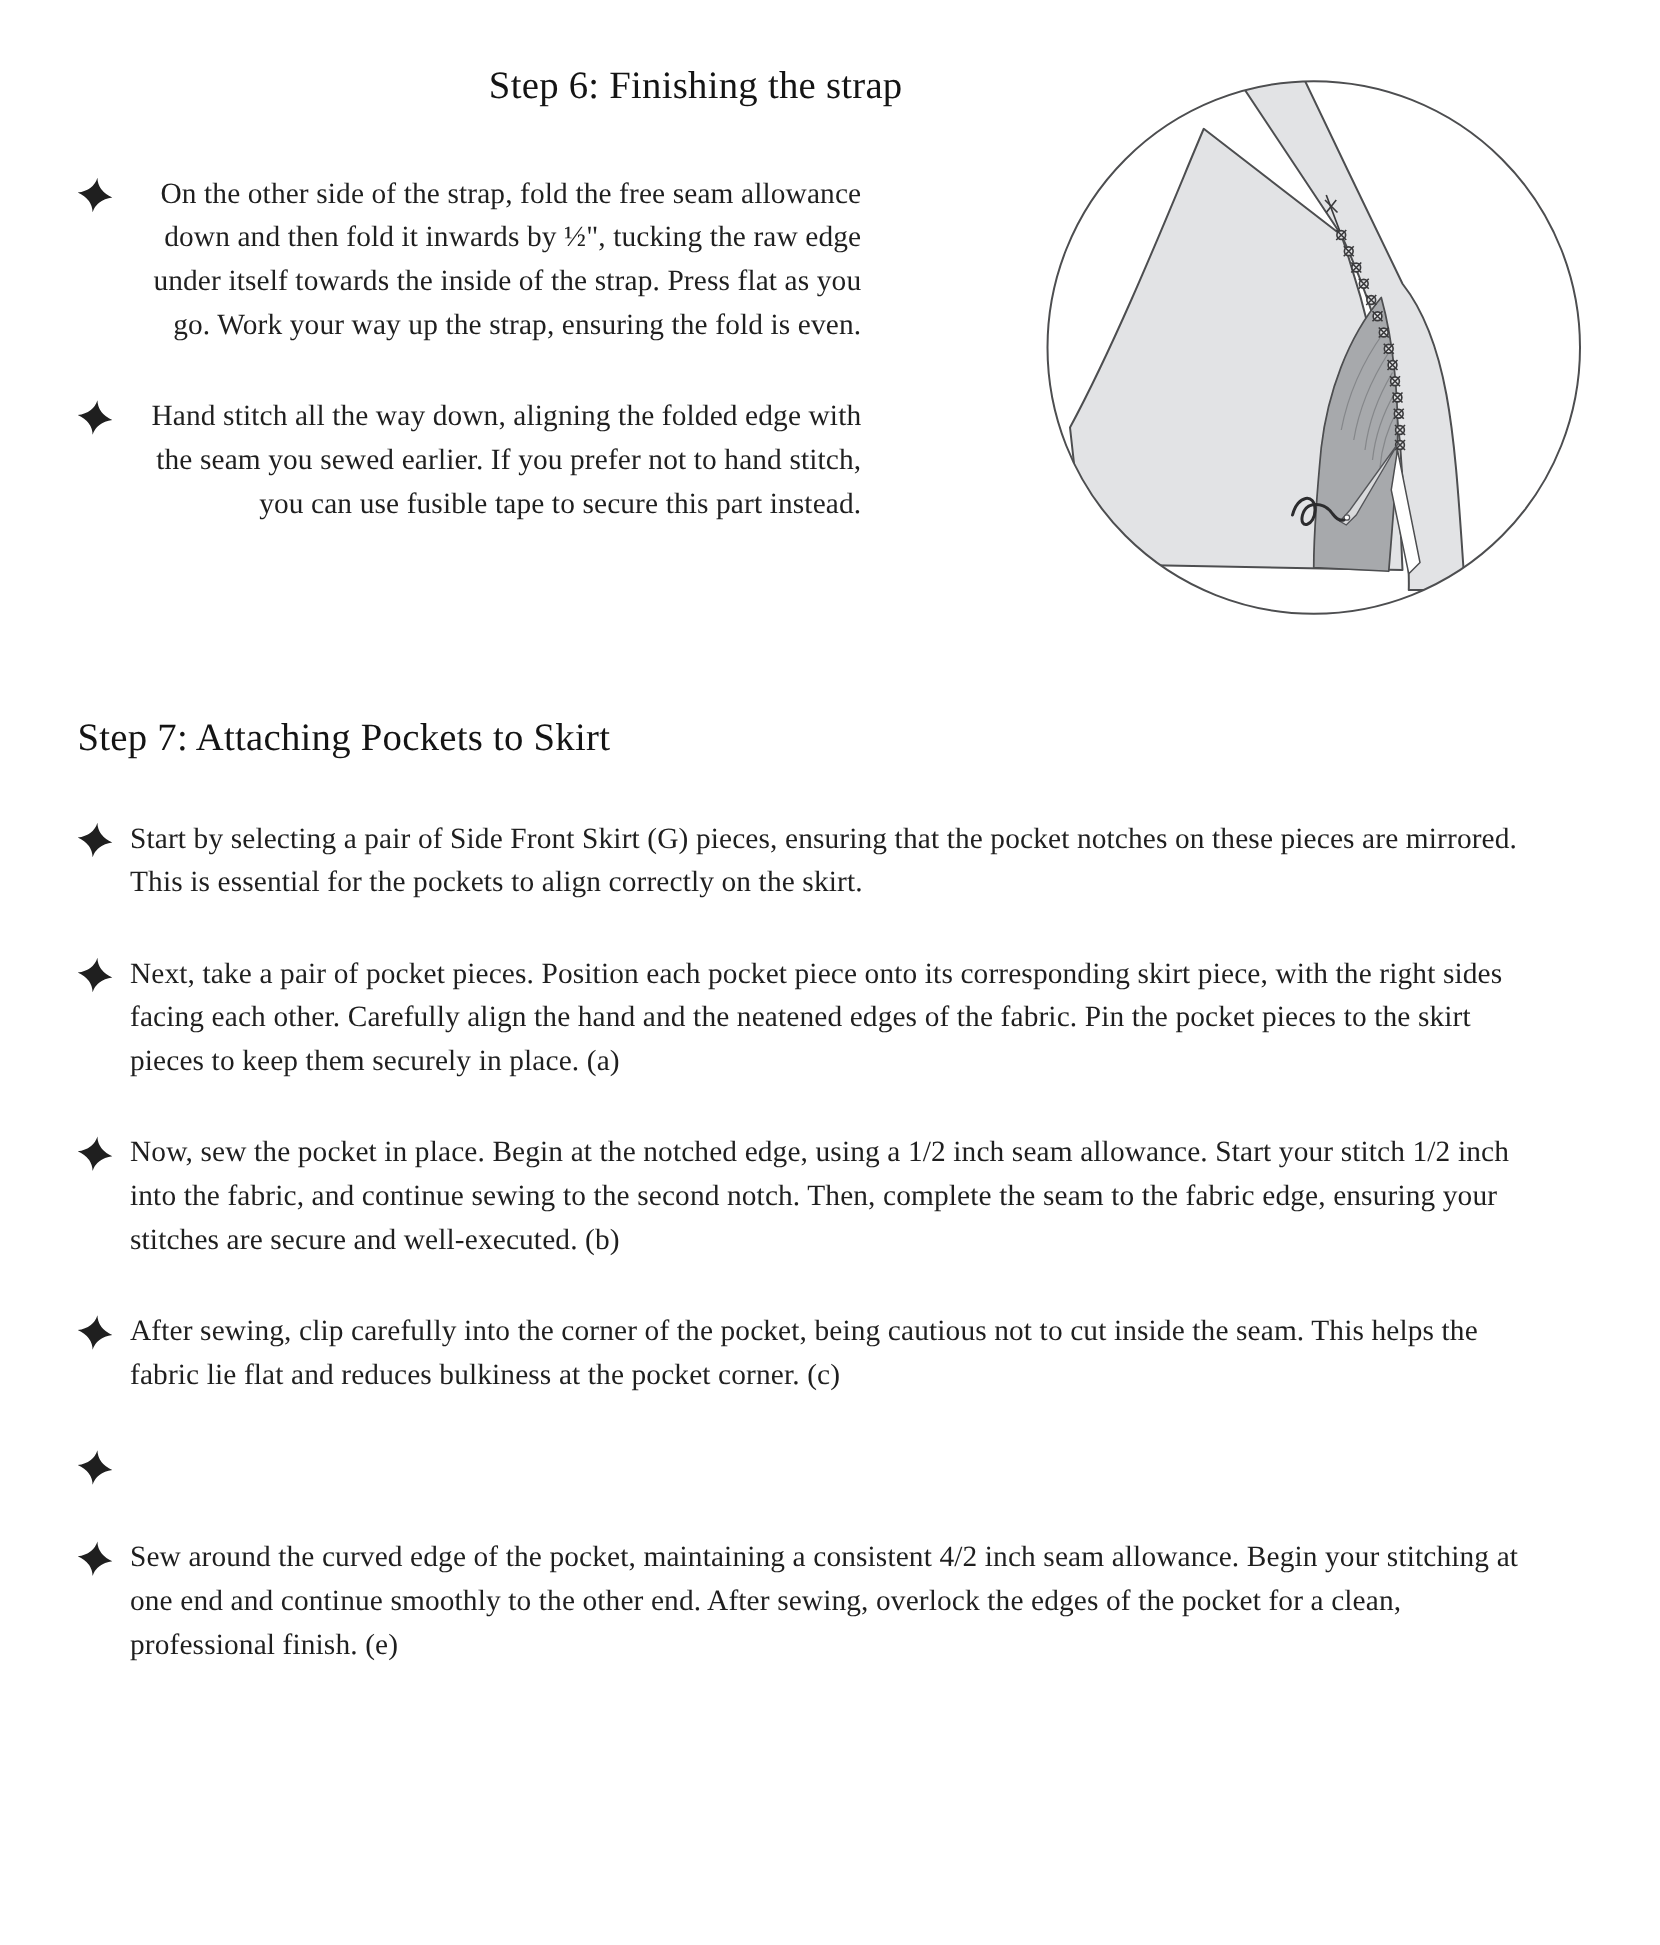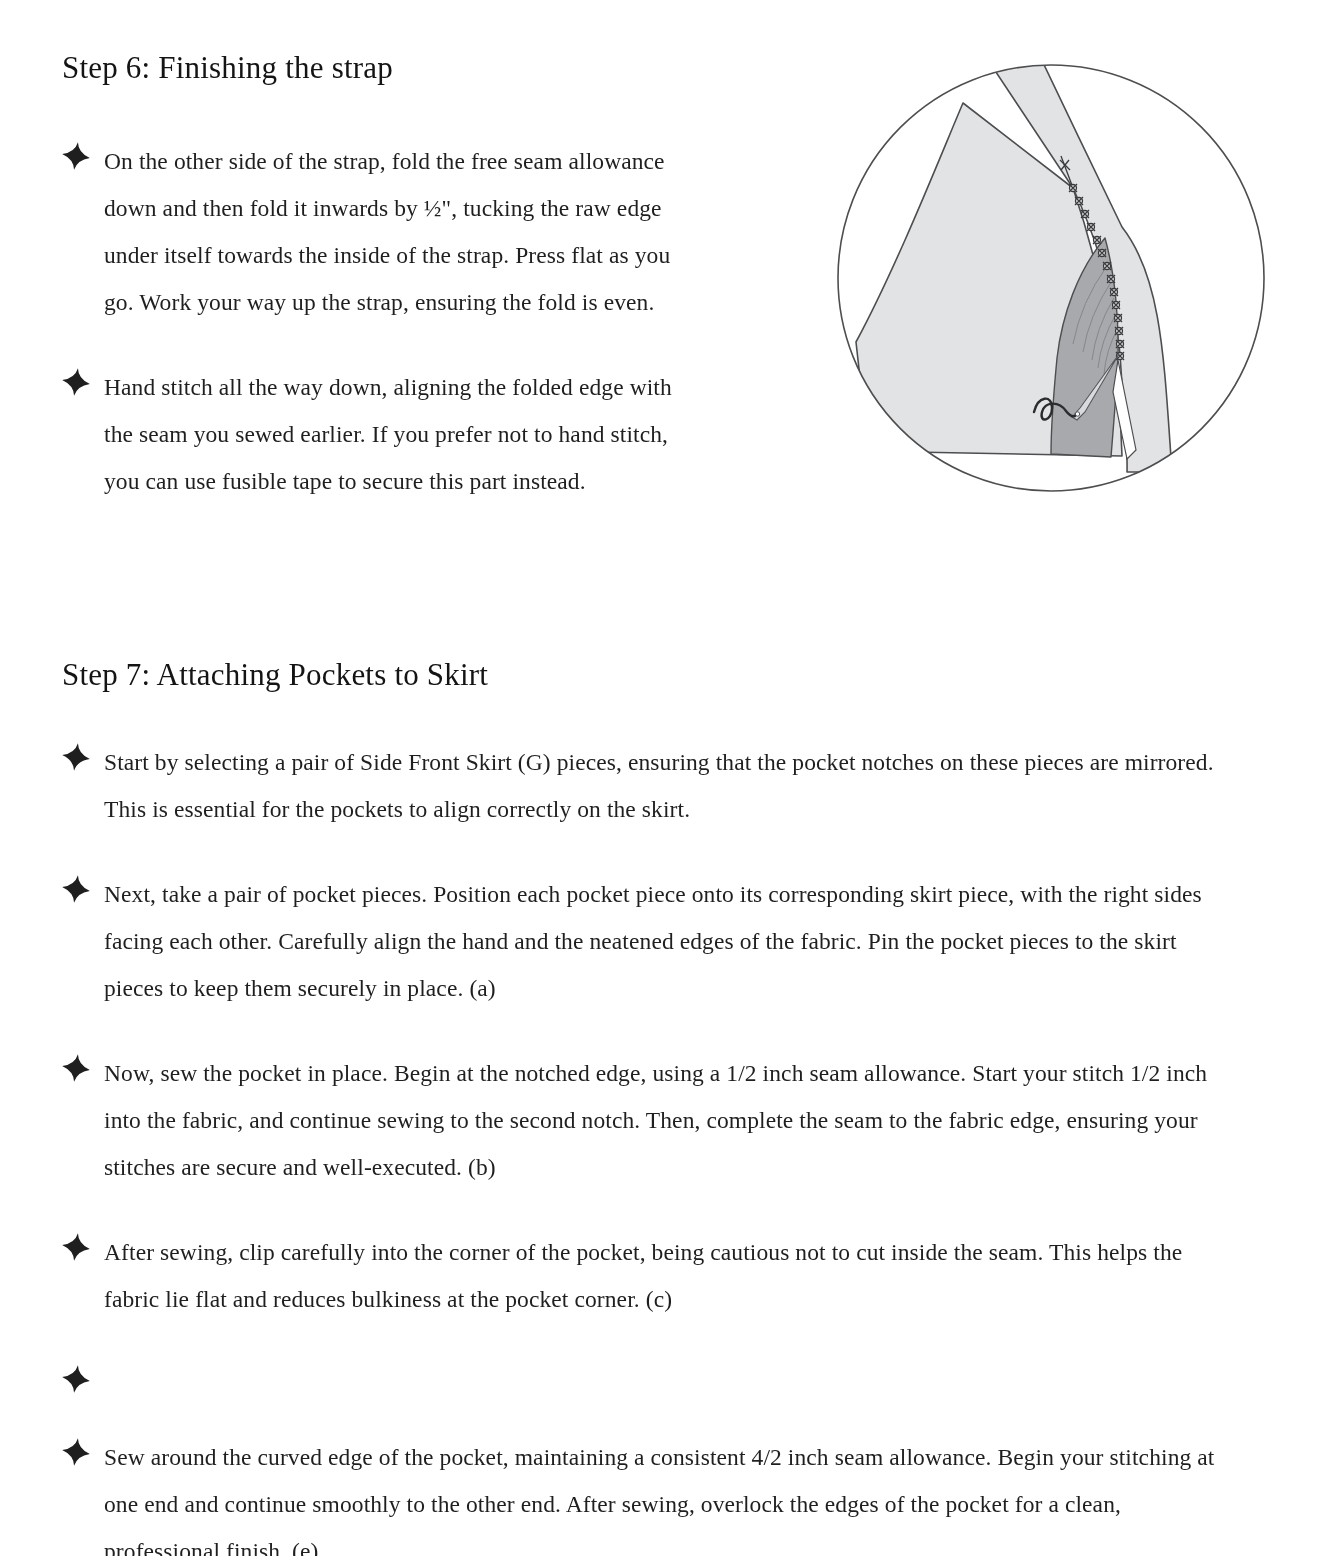--- a/index.html
+++ b/index.html
@@ -23,45 +23,46 @@
     margin:0 0 0 0;
     color:#141414;
   }
   .step6-row{
     display:flex;
     align-items:flex-start;
   }
   .step6-text{
     width:660px;
     flex:0 0 auto;
+    text-align:right;
   }
   .bullets{
     list-style:none;
     margin:0;padding:0;
   }
   .bullet{
     display:flex;
     align-items:flex-start;
     margin:0 0 38px 0;
   }
   .bullet .star{
     flex:0 0 28px;
     width:28px;height:34px;
     margin:1px 14px 0 0;
     display:inline-block;
   }
   .bullet p{
     margin:0;
     font-size:23.5px;
-    line-height:47px;
+    line-height:35px;
     letter-spacing:0.1px;
   }
   .step6 .bullets{margin-top:52px;}
   .step6 .bullet p{max-width:585px;}
-  .step7{margin-top:114px;}
+  .step7{margin-top:72px;}
   .step7 .bullets{margin-top:46px;}
   .step7 .bullet p{max-width:1125px;}
   .illustration{
     margin-left:auto;
     margin-top:10px;
     width:436px;height:440px;
   }
 </style>
 </head>
 <body>

